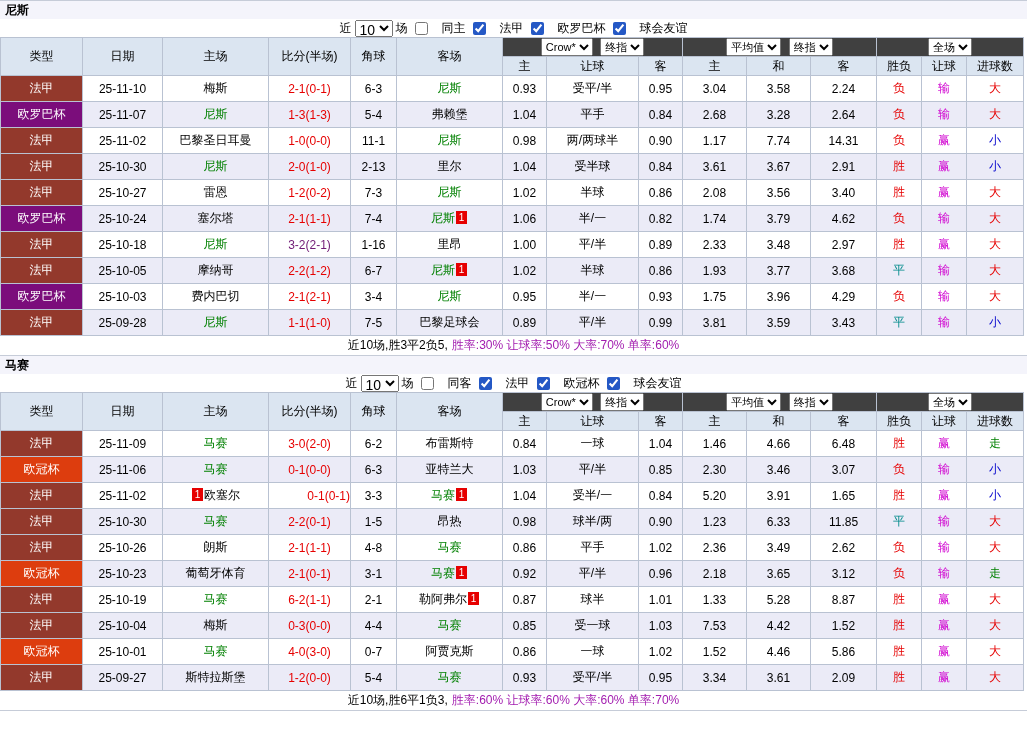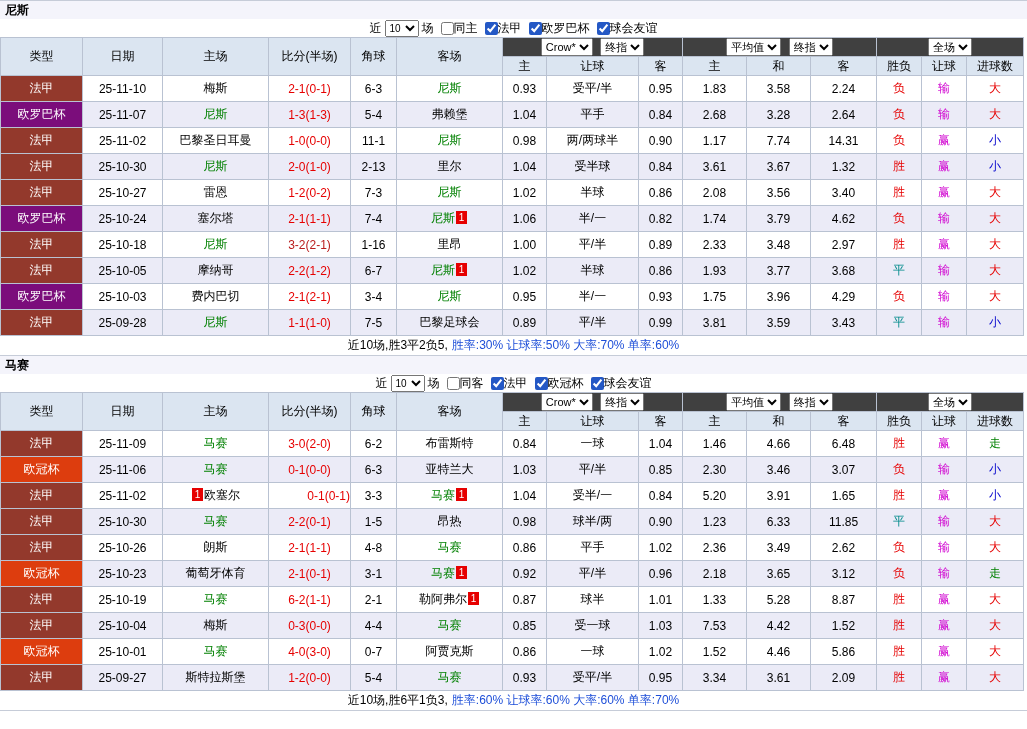--- a/index.html
+++ b/index.html
@@ -28,22 +28,22 @@
     display: flex; align-items: center; padding-left: 5px;
     font-weight: bold; font-size: 12px;
   }
 
   
   .filter-bar {
     height: 18px; background: #fff;
     display: flex; align-items: center; justify-content: center;
     font-size: 12px;
   }
-  .filter-bar .count-select { height: 17px; font-size: 10px; margin: 0 3px; }
-  .cb { display: inline-flex; align-items: center; gap: 0; margin-left: 7px; cursor: pointer; }
+  .filter-bar .count-select { height: 17px; font-size: 14px; margin: 0 3px; }
+  .cb { display: inline-flex; align-items: center; gap: 14px; margin-left: 7px; cursor: pointer; }
   .cb input { width: 13px; height: 13px; margin: 0; accent-color: #2458c5; }
 
   
   table.results-table { border-collapse: collapse; table-layout: fixed; width: 822px; }
   .results-table th, .results-table td {
     border: 1px solid #b9c2d2; text-align: center;
     overflow: hidden; white-space: nowrap;
   }
   .results-table thead th { background: #dbe5f1; font-weight: normal; height: 19px; font-size: 12px; }
   .results-table thead th.sel-cell { background: #404040; }
@@ -57,21 +57,21 @@
     display: inline-block; min-width: 11px; height: 13px; line-height: 13px;
     background: #e60000; color: #fff; font-size: 10px; padding: 0 1px;
     margin: 0 1px; vertical-align: 1px; text-align: center;
   }
 
   
   .summary {
     height: 19px; display: flex; align-items: center; justify-content: center;
     font-size: 12px; background: #fff;
   }
-  .summary .rates { color: #1d4ed8; margin-left: 4px; }
+  .summary .rates { color: #a21caf; margin-left: 4px; }
 </style>
 </head>
 <body>
 
 <div class="page">
 
 
   <div class="team-bar">
     <span>尼斯</span>
   </div>
@@ -154,21 +154,21 @@
         <tr>
     <td class="league" style="background: rgb(147, 57, 44);">法甲</td>
     <td>25-11-10</td>
     <td><span>梅斯</span></td>
     <td class="score" style="color: rgb(230, 0, 0);">2-1(0-1)</td>
     <td>6-3</td>
     <td><span class="featured">尼斯</span></td>
     <td>0.93</td>
     <td>受平/半</td>
     <td>0.95</td>
-    <td>1.83</td>
+    <td>3.04</td>
     <td>3.58</td>
     <td>2.24</td>
     <td style="color: rgb(230, 0, 0);">负</td>
     <td style="color: rgb(208, 0, 208);">输</td>
     <td style="color: rgb(230, 0, 0);">大</td>
   </tr>
         <tr class="alt">
     <td class="league" style="background: rgb(123, 13, 123);">欧罗巴杯</td>
     <td>25-11-07</td>
     <td><span class="featured">尼斯</span></td>
@@ -207,21 +207,21 @@
     <td>25-10-30</td>
     <td><span class="featured">尼斯</span></td>
     <td class="score" style="color: rgb(230, 0, 0);">2-0(1-0)</td>
     <td>2-13</td>
     <td><span>里尔</span></td>
     <td>1.04</td>
     <td>受半球</td>
     <td>0.84</td>
     <td>3.61</td>
     <td>3.67</td>
-    <td>1.32</td>
+    <td>2.91</td>
     <td style="color: rgb(230, 0, 0);">胜</td>
     <td style="color: rgb(208, 0, 208);">赢</td>
     <td style="color: rgb(0, 0, 204);">小</td>
   </tr>
         <tr>
     <td class="league" style="background: rgb(147, 57, 44);">法甲</td>
     <td>25-10-27</td>
     <td><span>雷恩</span></td>
     <td class="score" style="color: rgb(230, 0, 0);">1-2(0-2)</td>
     <td>7-3</td>
@@ -250,21 +250,21 @@
     <td>3.79</td>
     <td>4.62</td>
     <td style="color: rgb(230, 0, 0);">负</td>
     <td style="color: rgb(208, 0, 208);">输</td>
     <td style="color: rgb(230, 0, 0);">大</td>
   </tr>
         <tr>
     <td class="league" style="background: rgb(147, 57, 44);">法甲</td>
     <td>25-10-18</td>
     <td><span class="featured">尼斯</span></td>
-    <td class="score" style="color: #b91c1c; margin-left: 38px;">3-2(2-1)</td>
+    <td class="score" style="color: #701a75; margin-left: 38px;">3-2(2-1)</td>
     <td>1-16</td>
     <td><span>里昂</span></td>
     <td>1.00</td>
     <td>平/半</td>
     <td>0.89</td>
     <td>2.33</td>
     <td>3.48</td>
     <td>2.97</td>
     <td style="color: rgb(230, 0, 0);">胜</td>
     <td style="color: rgb(208, 0, 208);">赢</td>

